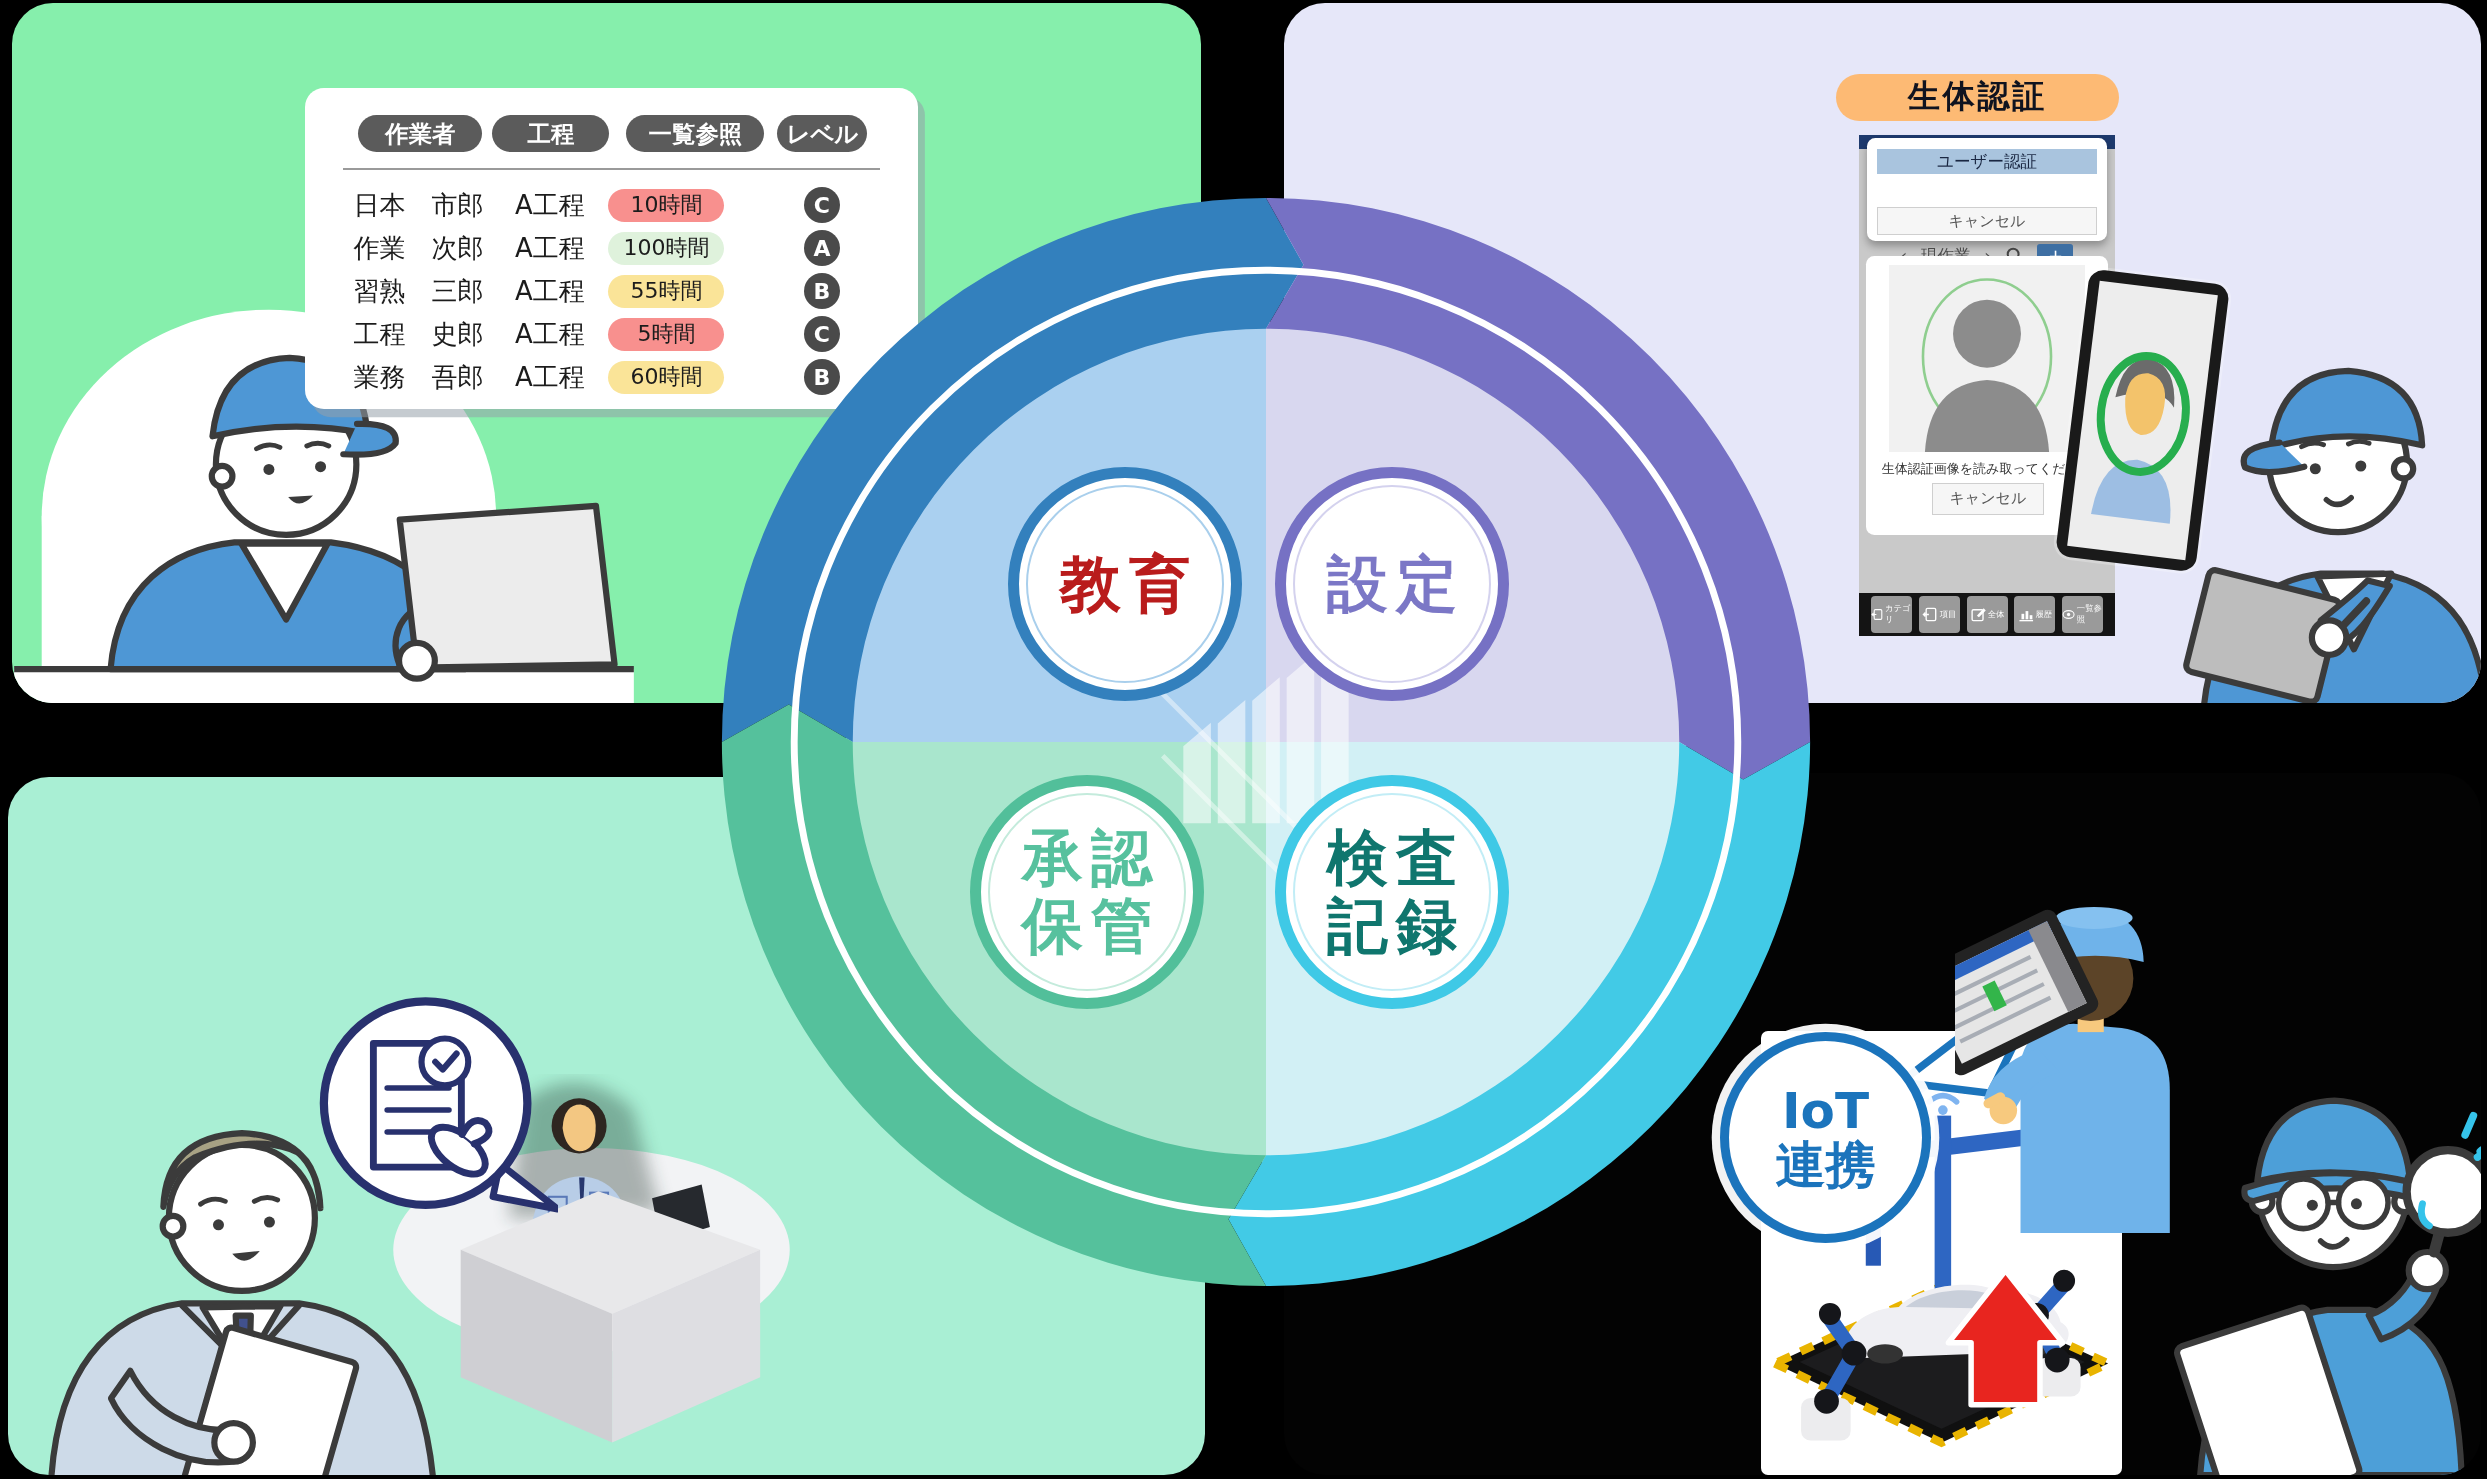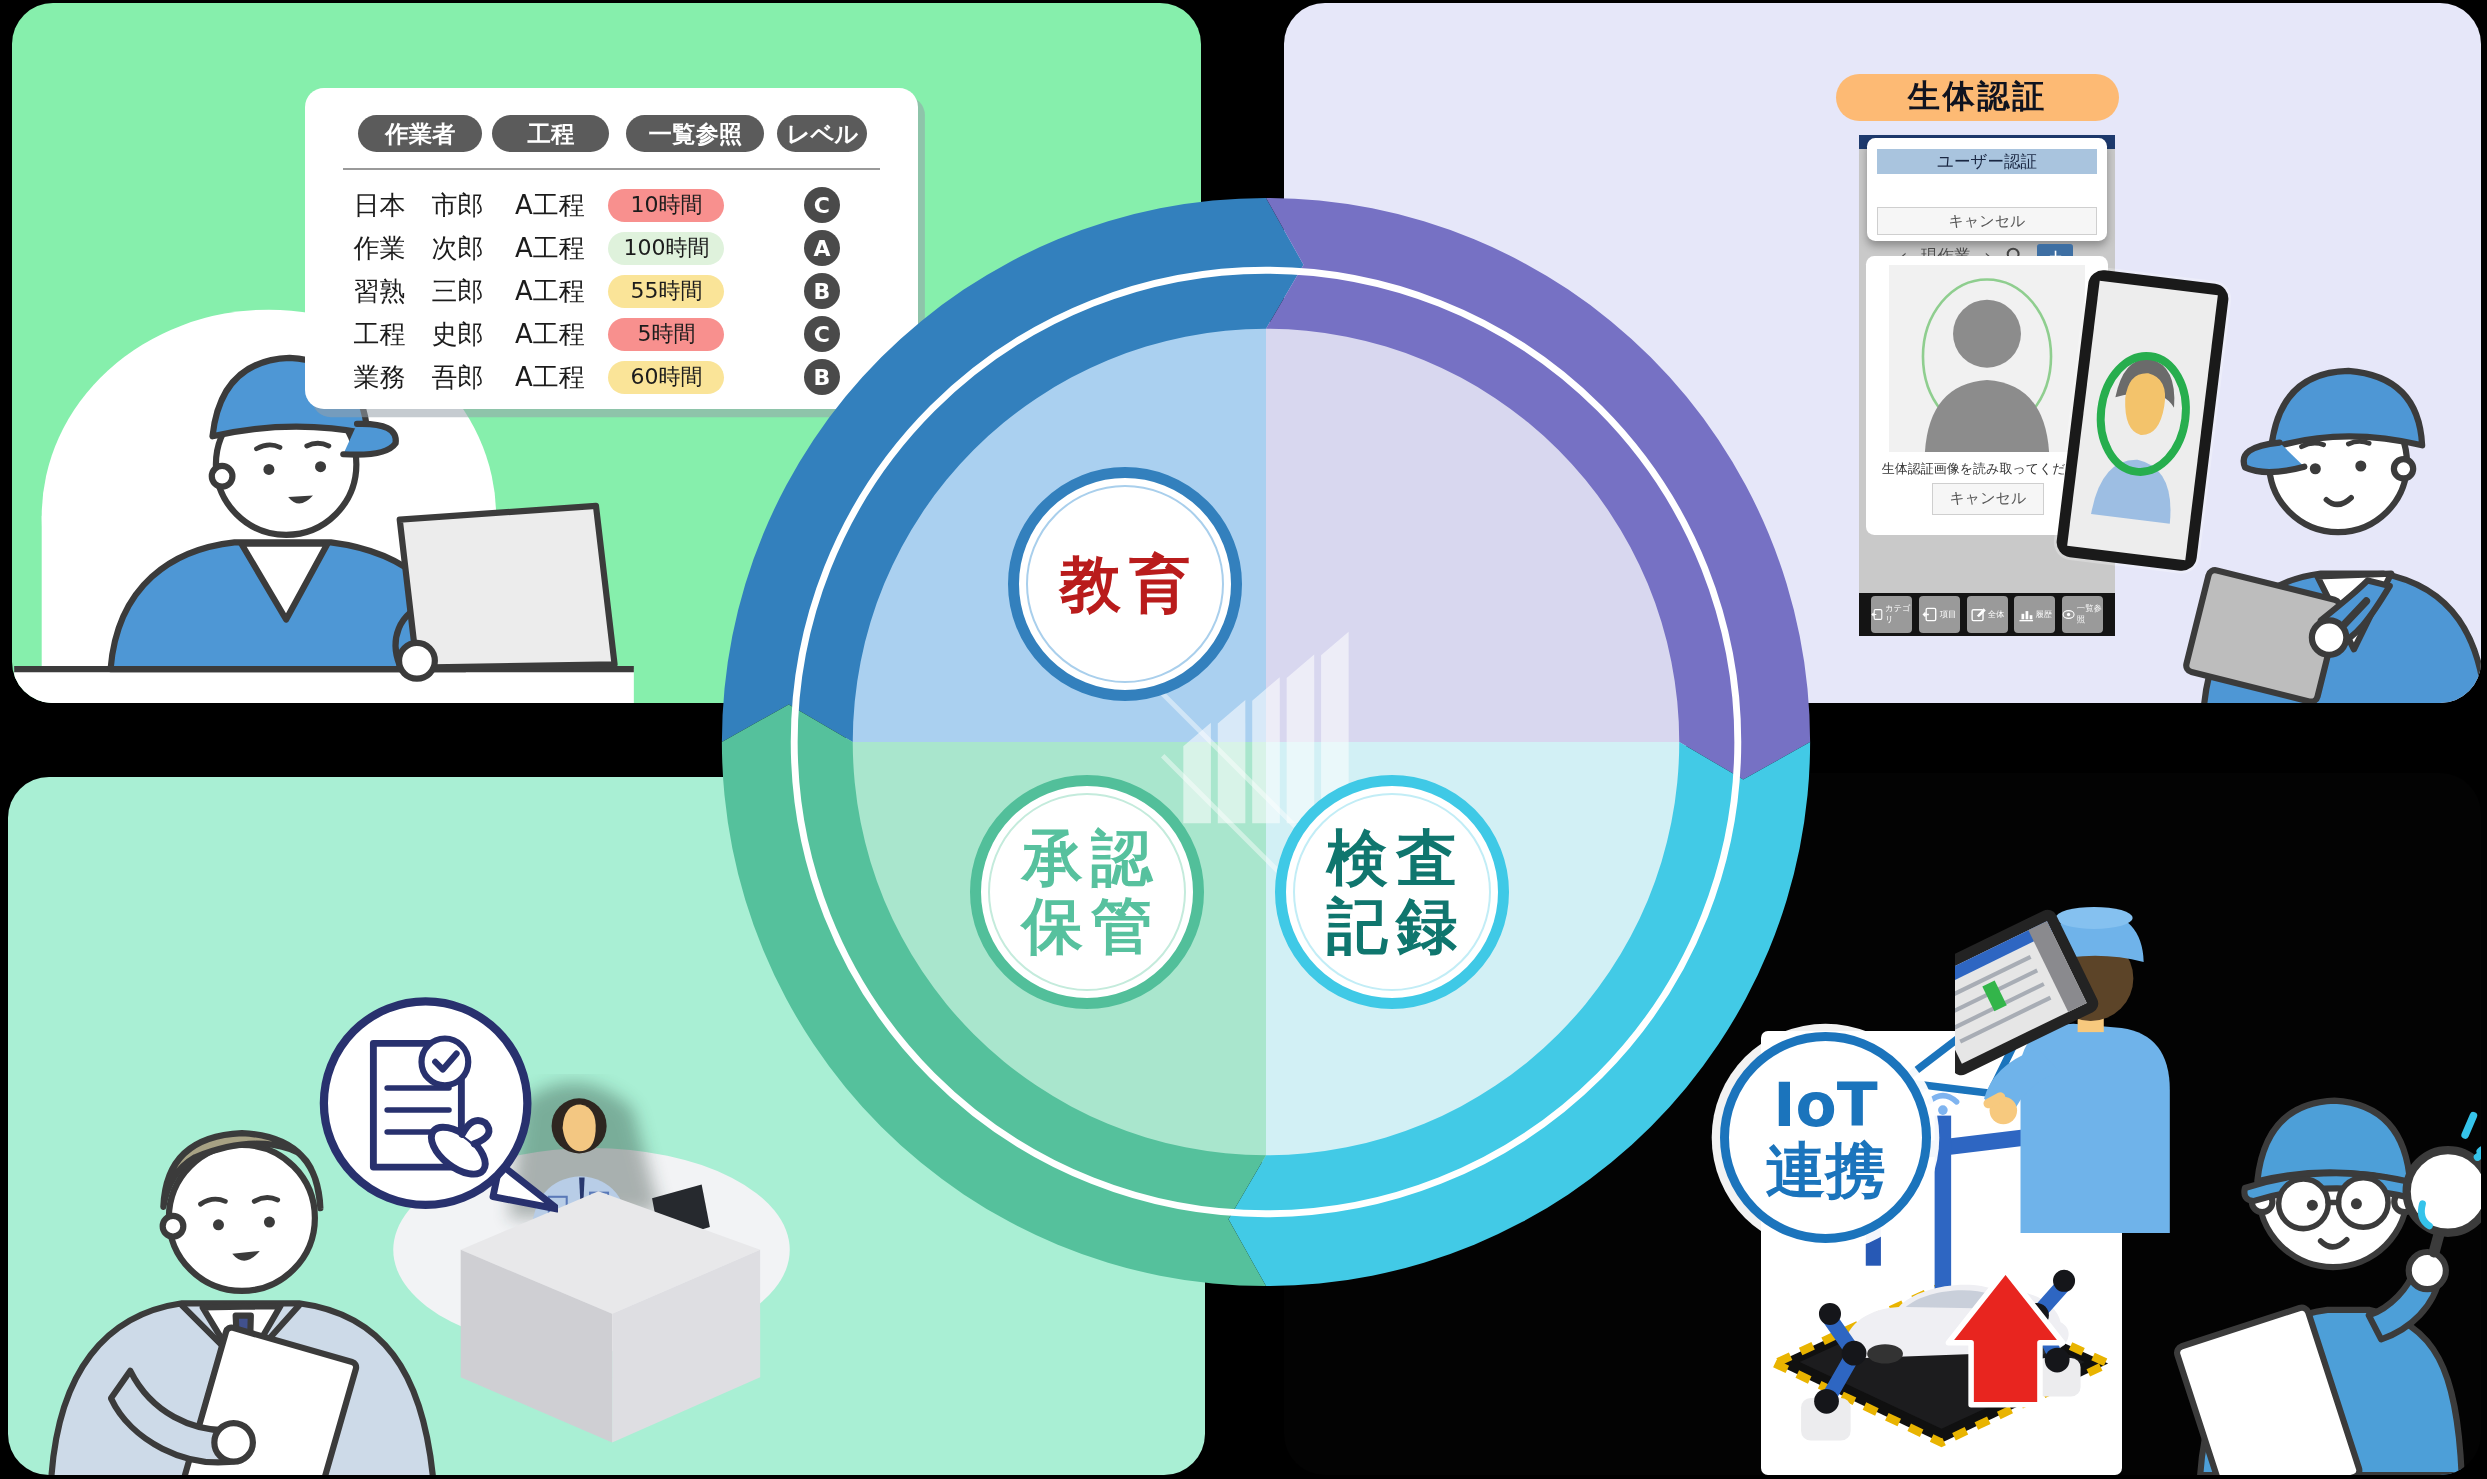--- a/index.html
+++ b/index.html
@@ -76,21 +76,21 @@
   .bl-ring-teal{position:absolute;width:386px;height:386px;border-radius:50%;border:43px solid #53C8A5;
                 right:-165px;top:-193px;}
   .bl-ring-white{position:absolute;width:296px;height:296px;border-radius:50%;border:6.9px solid #fff;
                  right:-121px;top:-148px;}
 
   
   .iot-card{position:absolute;left:477px;top:258px;width:361px;height:444px;background:#fff;border-radius:6.9px;}
   .iot-bubble{position:absolute;left:436px;top:259px;width:211px;height:211px;box-sizing:border-box;
               border-radius:50%;background:#fff;border:9.6px solid #1B74BC;
               box-shadow:0 0 0 8.3px rgba(255,255,255,.95);display:flex;flex-direction:column;
-              align-items:center;justify-content:center;color:#1B74BC;font-weight:bold;font-size:60px;
+              align-items:center;justify-content:center;color:#1B74BC;font-weight:bold;font-size:50px;
               line-height:1.08;}
   .abs{position:absolute;}
 </style>
 </head>
 <body>
 
 <div class="stage">
 
   <div class="panel" id="panel-training">
 
@@ -466,20 +466,23 @@
     </g>
     <g stroke="#fff" opacity="0.45" stroke-width="7">
       <line x1="-150" y1="-70" x2="110" y2="190"></line>
       <line x1="-150" y1="20" x2="70" y2="240"></line>
     </g>
   </svg>
 
   <div class="wheel-node node-edu">
     <span>教育</span>
   </div>
+  <div class="wheel-node node-set">
+    <span>設定</span>
+  </div>
   <div class="wheel-node node-app">
     <span>承認</span>
     <span>保管</span>
   </div>
   <div class="wheel-node node-ins">
     <span>検査</span>
     <span>記録</span>
   </div>
 
 </div>

